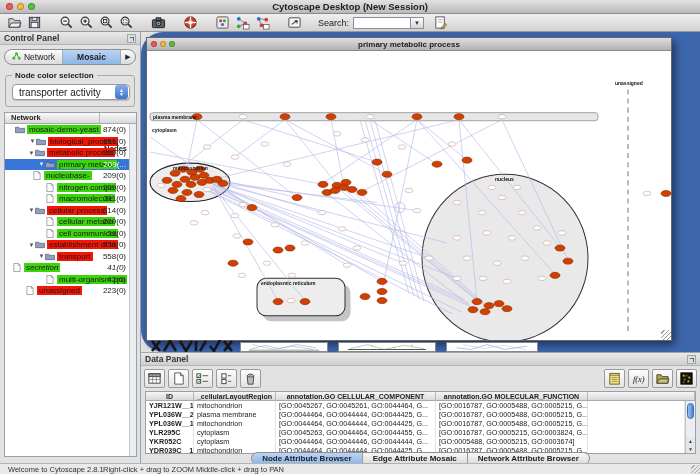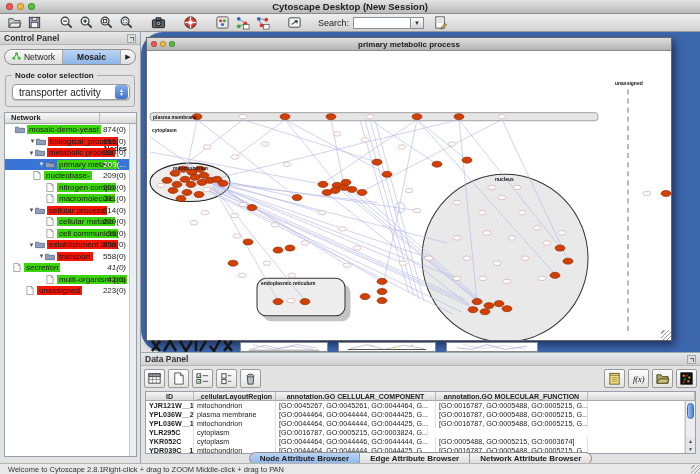--- a/index.html
+++ b/index.html
@@ -807,20 +807,21 @@
         <div class="drow">
           <div class="c-id">YPL036W__1</div>
           <div class="c-reg">mitochondrion</div>
           <div class="c-cel">[GO:0044464, GO:0044444, GO:0044425, G...</div>
           <div class="c-mol">[GO:0016787, GO:0005488, GO:0005215, G...</div>
           <div class="c-fill"></div>
         </div>
         <div class="drow">
           <div class="c-id">YLR295C</div>
           <div class="c-reg">cytoplasm</div>
+          <div class="c-cel">[GO:0045263, GO:0044464, GO:0044455, G...</div>
           <div class="c-mol">[GO:0016787, GO:0005215, GO:0003824, G...</div>
           <div class="c-fill"></div>
         </div>
         <div class="drow">
           <div class="c-id">YKR052C</div>
           <div class="c-reg">cytoplasm</div>
           <div class="c-cel">[GO:0044464, GO:0044446, GO:0044444, G...</div>
           <div class="c-mol">[GO:0005488, GO:0005215, GO:0003674]</div>
           <div class="c-fill"></div>
         </div>
@@ -833,21 +834,21 @@
         </div>
       </div>
     <div class="dt-scroll">
       <div class="dt-thumb"></div>
       <div class="dt-arrows">▲<br>▼</div>
     </div>
   </div>
   <div class="dp-tabs">
     <div class="seg" id="dp-tabs">
         <div class="seg-tab selected">Node Attribute Browser</div>
-        <div class="seg-tab">Edge Attribute Browser</div>
+        <div class="seg-tab">Edge Attribute Mosaic</div>
         <div class="seg-tab">Network Attribute Browser</div>
       </div>
   </div>
 </div>
 
 <div id="statusbar">
   <span class="st1">Welcome to Cytoscape 2.8.1</span>
   <span class="st2">Right-click + drag to ZOOM</span>
   <span class="st3">Middle-click + drag to PAN</span>
   <span class="sb-grip"></span>

